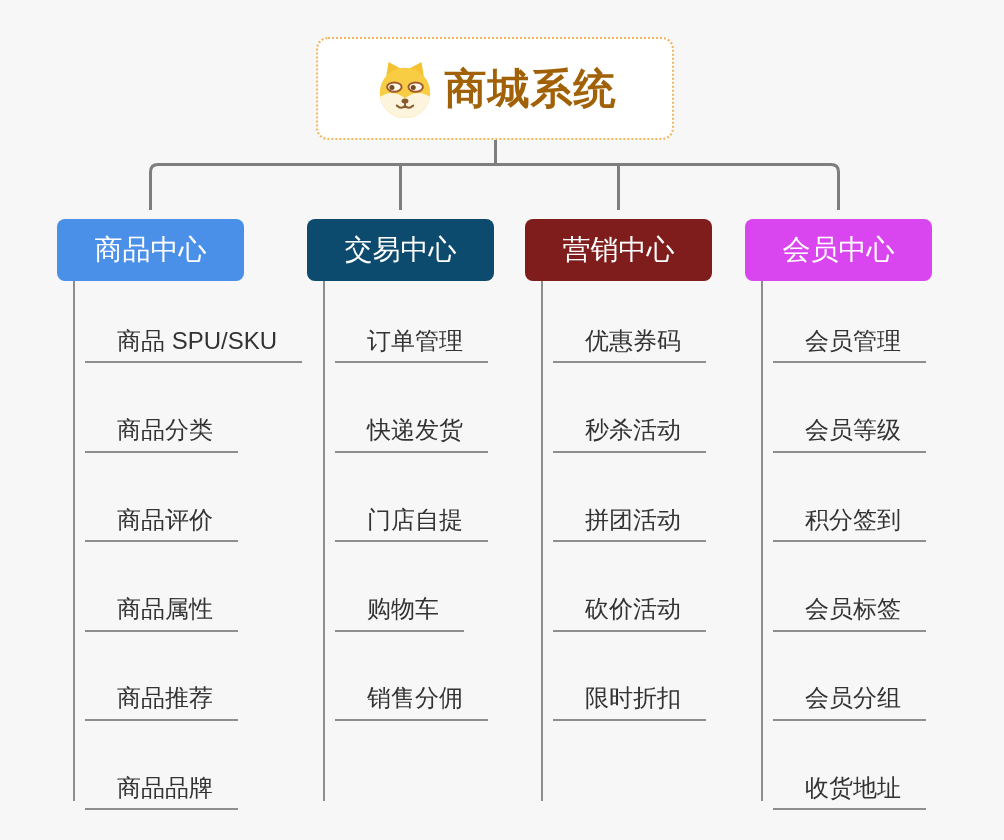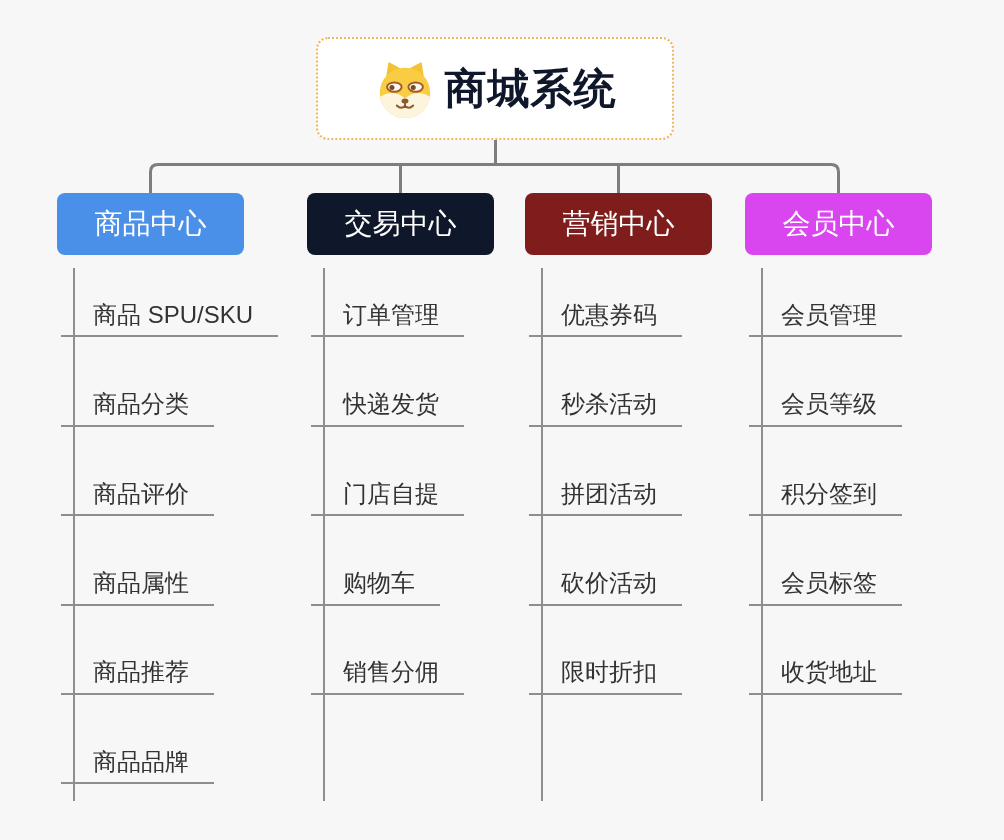--- a/index.html
+++ b/index.html
@@ -12,33 +12,33 @@
   svg.connectors{position:absolute;left:0;top:0;pointer-events:none}
 
   
   .root-node{
     position:absolute;left:316px;top:37px;width:358px;height:103px;
     box-sizing:border-box;background:#ffffff;
     border:2px dotted #f2b45c;border-radius:12px;
     display:flex;align-items:center;justify-content:center;gap:9px;
   }
   .root-title{
-    font-size:42px;font-weight:600;color:#0f172a;letter-spacing:1px;line-height:1;
+    font-size:42px;font-weight:600;color:#a16207;letter-spacing:1px;line-height:1;
     white-space:nowrap;
   }
 
   
-  .branch{position:absolute;top:193px;width:260px}
+  .branch{position:absolute;top:219px;width:260px}
   .b0{left:57px}.b1{left:307px}.b2{left:525px}.b3{left:745px}
   .branch-node{
     width:187px;height:62px;box-sizing:border-box;border-radius:8px;
     display:flex;align-items:center;justify-content:center;
     color:#ffffff;font-size:28px;line-height:1;white-space:nowrap;
   }
-  .leaf-list{margin-left:4px;margin-top:-7px}
+  .leaf-list{margin-left:28px;margin-top:-7px}
   .leaf{height:89.4px;display:flex;align-items:flex-end}
   .leaf-text{
     display:inline-block;
     padding:0 25px 7px 32px;
     border-bottom:2px solid #8e8e8e;
     font-size:24px;color:#333333;line-height:1.15;white-space:nowrap;
   }
 </style>
 </head>
 <body>
@@ -96,21 +96,21 @@
       <div class="leaf">
           <span class="leaf-text">商品推荐</span>
         </div>
       <div class="leaf">
           <span class="leaf-text">商品品牌</span>
         </div>
     </div>
   </div>
 
   <div class="branch b1">
-    <div class="branch-node" style="background-color: #0f172a;">
+    <div class="branch-node" style="background-color: #0c4a6e;">
       <span>交易中心</span>
     </div>
     <div class="leaf-list">
       <div class="leaf">
           <span class="leaf-text">订单管理</span>
         </div>
       <div class="leaf">
           <span class="leaf-text">快递发货</span>
         </div>
       <div class="leaf">
@@ -159,18 +159,21 @@
       <div class="leaf">
           <span class="leaf-text">会员等级</span>
         </div>
       <div class="leaf">
           <span class="leaf-text">积分签到</span>
         </div>
       <div class="leaf">
           <span class="leaf-text">会员标签</span>
         </div>
       <div class="leaf">
+          <span class="leaf-text">会员分组</span>
+        </div>
+      <div class="leaf">
           <span class="leaf-text">收货地址</span>
         </div>
     </div>
   </div>
 
 </div>
 
 </body></html>

